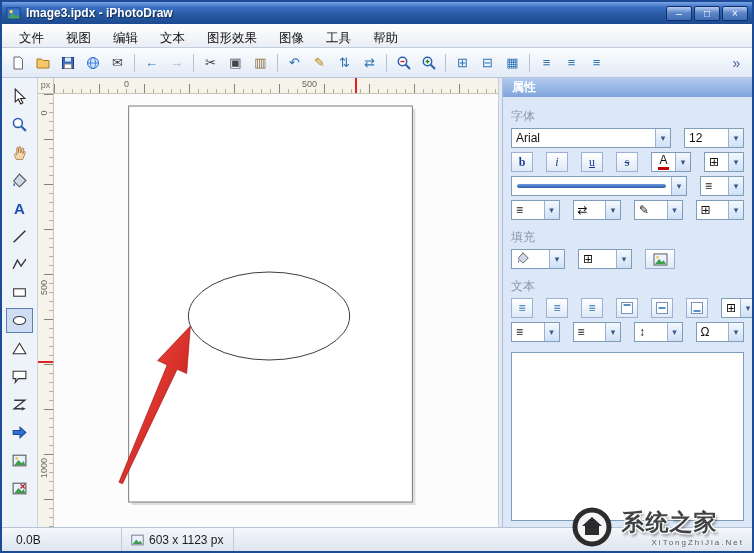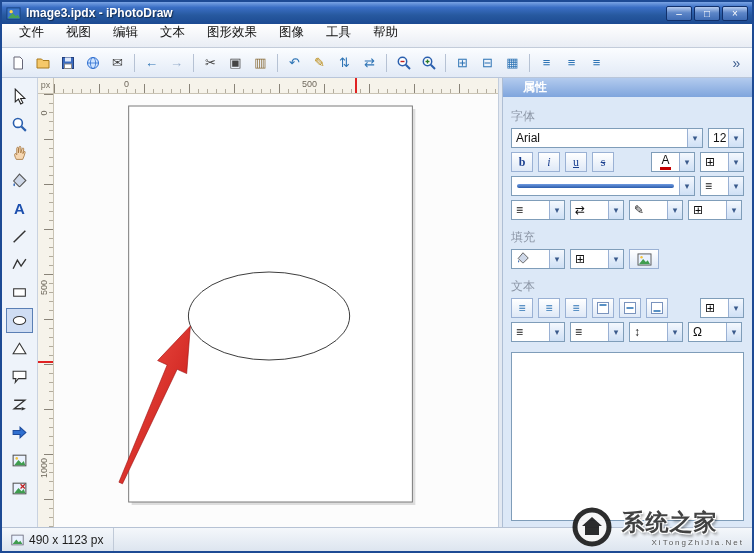--- a/index.html
+++ b/index.html
@@ -14,21 +14,21 @@
               background:linear-gradient(#7aa4e4 0%,#3a6ec4 25%,#27599f 60%,#1c4a92 100%); color:#fff; }
   .titlebar .title { font-weight:bold; font-size:12px; flex:1; white-space:nowrap;
                      text-shadow:1px 1px 1px rgba(0,0,0,.5); }
   .winbtns { display:flex; gap:2px; }
   .wbtn { width:26px; height:15px; border:1px solid #11306b; border-radius:2px; color:#fff;
           background:linear-gradient(#b8cdf0,#5d86c8 45%,#3f6cb4); font-size:10px; line-height:13px;
           text-align:center; cursor:default; }
   .wbtn.close { background:linear-gradient(#b8cdf0,#5d86c8 45%,#3f6cb4); }
 
   
-  .menubar { height:24px; flex:0 0 24px; display:flex; align-items:flex-start;
+  .menubar { height:24px; flex:0 0 24px; display:flex; align-items:flex-end;
              background:linear-gradient(#ffffff,#e9edf4); border-bottom:1px solid #c3ccda; padding-left:6px; }
   .mitem { display:flex; align-items:center; padding:0 11px; color:#111; font-size:12.5px; }
 
   
   .toolbar { height:30px; flex:0 0 30px; display:flex; align-items:center; gap:2px; padding:0 4px;
              background:linear-gradient(#fbfdff,#e2eaf6); border-bottom:1px solid #b9c6da; }
   .tbtn { width:23px; height:23px; border:1px solid transparent; background:transparent;
           display:inline-flex; align-items:center; justify-content:center; font-size:13px; padding:0; }
   .sep { width:1px; height:18px; background:#b6c2d4; margin:0 3px; }
   .blue { color:#2e74b5; } .dim { color:#9ab0cc; } .dark { color:#444; }
@@ -36,21 +36,21 @@
   .toolbar .overflow { margin-left:auto; color:#3a5a8c; font-size:14px; }
 
   
   .combo { display:inline-flex; align-items:center; height:20px; background:#fff;
            border:1px solid #7f9db9; }
   .combo .val { flex:1; padding:0 4px; font-size:12px; white-space:nowrap; overflow:hidden; color:#111; }
   .dd { width:15px; align-self:stretch; flex:0 0 15px; display:flex; align-items:center; justify-content:center;
         background:linear-gradient(#f4f8fe,#cfe0f5); border-left:1px solid #9ab1d4; font-size:9px; color:#3a5a8c; }
   .dd::after { content:"▾"; }
   .zoomcombo { width:108px; }
-  .grow { flex:1; } .w52 { width:36px; } .w44 { width:44px; } .w54 { width:54px; }
+  .grow { flex:1; } .w52 { width:60px; } .w44 { width:44px; } .w54 { width:54px; }
 
   
   .main { flex:1; display:flex; min-height:0; }
 
   .toolpanel { width:36px; flex:0 0 36px; background:#eef3fa; border-right:1px solid #c9d2e0;
                display:flex; flex-direction:column; align-items:center; padding-top:6px; gap:3px; }
   .tool { width:27px; height:25px; border:1px solid transparent; background:transparent;
           display:inline-flex; align-items:center; justify-content:center; padding:0; }
   .tool.selected { border:1px solid #5a7fb5; background:#cfddf3; }
   .tool .abig { color:#1c4fae; font-weight:bold; font-size:15px; }
@@ -75,24 +75,24 @@
   .vmarker { position:absolute; left:0; right:0; height:2px; background:#e02222; }
   .canvas { position:absolute; left:16px; top:16px; right:0; bottom:0; background:#fcfcfc; }
   .canvas svg { position:absolute; inset:0; }
 
   .splitter { width:4px; flex:0 0 4px; background:#e3e9f2; border-left:1px solid #c2cddd; }
 
   
   .panel { width:250px; flex:0 0 250px; background:#dce8f7; border-left:1px solid #aebed4;
            display:flex; flex-direction:column; }
   .phead { height:19px; flex:0 0 19px; background:linear-gradient(#b3cbee,#7fa5dd); color:#fff;
-           font-weight:bold; font-size:12px; line-height:18px; padding-left:20px; }
+           font-weight:bold; font-size:12px; line-height:18px; padding-left:9px; }
   .pbody { flex:1; display:flex; flex-direction:column; padding:6px 8px 6px 8px; min-height:0; }
   .seclabel { color:#8b95a5; font-size:12px; margin:5px 0 3px 0; }
-  .row { display:flex; align-items:center; gap:5px; margin-bottom:4px; }
+  .row { display:flex; align-items:center; gap:13px; margin-bottom:4px; }
   .sbtn { width:22px; height:20px; flex:0 0 22px; border:1px solid #9ab1d4;
           background:linear-gradient(#ffffff,#dfe9f7); display:inline-flex; align-items:center;
           justify-content:center; font-size:12px; padding:0; }
   .fb { font-weight:bold; color:#1a3f8f; font-family:"Liberation Serif","DejaVu Serif",serif; }
   .fi { font-style:italic; color:#1a3f8f; font-family:"Liberation Serif","DejaVu Serif",serif; }
   .fu { text-decoration:underline; color:#1a3f8f; font-family:"Liberation Serif","DejaVu Serif",serif; }
   .fs { text-decoration:line-through; color:#1a3f8f; font-family:"Liberation Serif","DejaVu Serif",serif; }
   .mla { margin-left:auto; }
   .acolor { display:flex; flex-direction:column; align-items:center; line-height:11px; padding-top:2px; }
   .abar { display:block; width:11px; height:3px; background:#c40000; margin-top:1px; }
@@ -461,26 +461,29 @@
             <span class="dd"></span>
           </span>
         </div>
 
         <textarea class="ptext" style=""></textarea>
       </div>
     </div>
   </div>
 
   <div class="statusbar">
+    <span class="sseg first">
+      <span>0.0B</span>
+    </span>
     <span class="sseg">
       <svg width="13" height="12" viewBox="0 0 16 14">
           <rect x="1" y="1" width="14" height="12" fill="#eaf2ff" stroke="#667"></rect>
           <polygon points="2,12 6.5,6.5 9.5,9.8 11.5,7.8 14,12" fill="#3f9d4f"></polygon>
         </svg>
-      <span>490 x 1123 px</span>
+      <span>603 x 1123 px</span>
     </span>
     <span class="sseg fill"></span>
   </div>
 
   <div class="watermark">
     <svg width="44" height="44" viewBox="0 0 44 44">
       <circle cx="22" cy="22" r="17" fill="#f7f7f7" stroke="#1e1e1e" stroke-width="5"></circle>
       <path d="M22 12 L32 21 H29 V30 H15 V21 H12 Z" fill="#1e1e1e"></path>
     </svg>
     <span>

